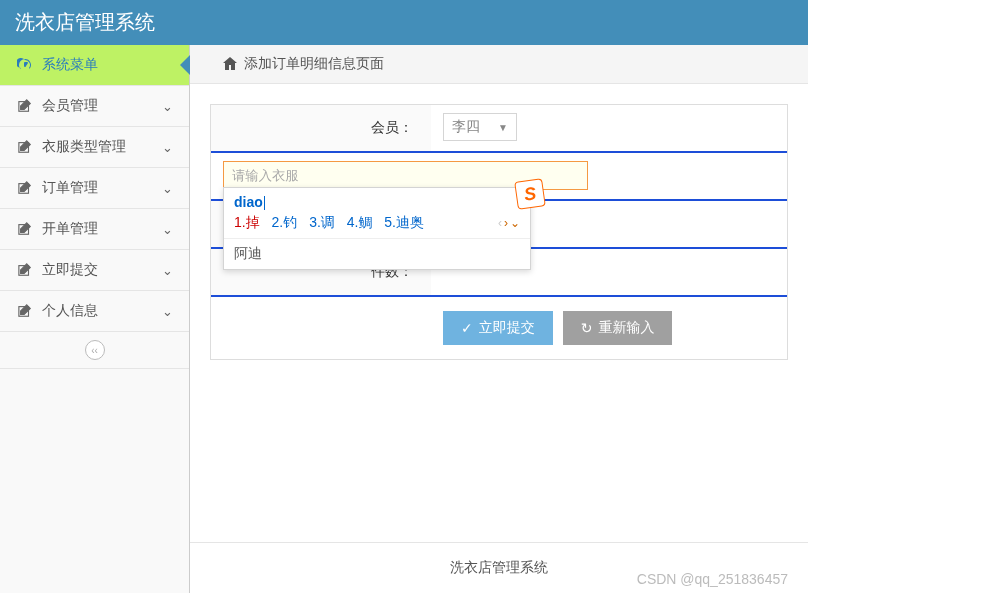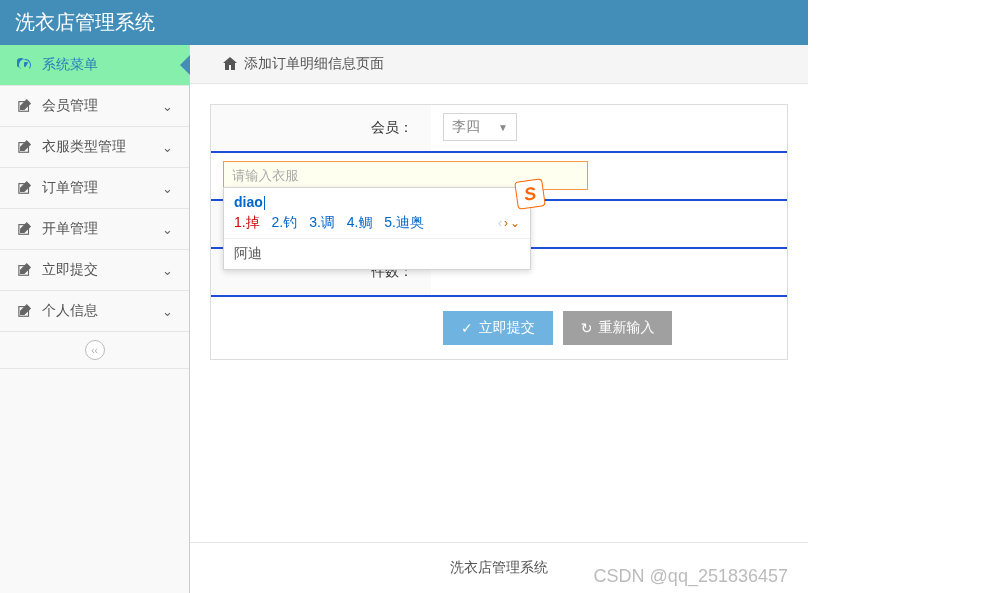--- a/index.html
+++ b/index.html
@@ -5,21 +5,21 @@
     * { margin: 0; padding: 0; box-sizing: border-box; }
     body { font-family: "Microsoft YaHei", Arial, sans-serif; font-size: 14px; color: #333; background: #fff; }
     
     .header { background: #438eb9; color: #fff; height: 45px; display: flex; align-items: center; padding-left: 15px; }
     .header-title { font-size: 20px; font-weight: normal; }
     
     .container { display: flex; height: calc(593px - 45px); }
     
     .sidebar { width: 190px; background: #f9f9f9; border-right: 1px solid #ccc; position: relative; }
     .sidebar-item { display: flex; align-items: center; padding: 11px 16px; border-bottom: 1px solid #e5e5e5; cursor: pointer; position: relative; color: #555; }
-    .sidebar-item.active { background: #86efac; color: #2b7dbc; }
+    .sidebar-item.active { background: #bef264; color: #2b7dbc; }
     .sidebar-item-icon { width: 18px; margin-right: 8px; display: inline-flex; align-items: center; justify-content: center; }
     .sidebar-item-label { flex: 1; }
     .sidebar-chevron { color: #666; font-size: 13px; }
     .sidebar-active-arrow { position: absolute; right: -1px; top: 50%; transform: translateY(-50%); width: 0; height: 0; border-top: 10px solid transparent; border-bottom: 10px solid transparent; border-right: 10px solid #438eb9; }
     .sidebar-collapse { display: flex; justify-content: center; padding: 8px 0; border-bottom: 1px solid #e5e5e5; }
     .sidebar-collapse-btn { width: 20px; height: 20px; border: 1px solid #bbb; border-radius: 50%; display: flex; align-items: center; justify-content: center; color: #aaa; font-size: 10px; cursor: pointer; background: #fff; }
     
     .main { flex: 1; background: #fff; display: flex; flex-direction: column; }
     .breadcrumb { background: #f5f5f5; border-bottom: 1px solid #e5e5e5; padding: 10px 32px; display: flex; align-items: center; color: #555; }
     .breadcrumb-icon { margin-right: 6px; display: inline-flex; }
@@ -45,21 +45,21 @@
     .ime-cand-row { padding: 2px 10px 6px; display: flex; align-items: center; gap: 4px; font-family: Liberation Sans, sans-serif; }
     .ime-cand { color: #0066cc; }
     .ime-cand.first { color: #cc0000; }
     .ime-nav { margin-left: auto; display: flex; gap: 2px; align-items: center; }
     .ime-nav-arrow { color: #cc6600; font-size: 12px; cursor: pointer; }
     .ime-nav-arrow.disabled { color: #ccc; }
     .ime-logo { position: absolute; right: -14px; top: -8px; width: 28px; height: 28px; background: #fff; border: 1px solid #ff6600; border-radius: 4px; display: flex; align-items: center; justify-content: center; color: #ff6600; font-weight: bold; font-style: italic; font-size: 18px; transform: rotate(-8deg); }
     .ime-suggestion { padding: 6px 10px; color: #555; border-top: 1px solid #eee; }
     
     .footer { border-top: 1px solid #e5e5e5; padding: 16px 0; text-align: center; color: #555; }
-    .watermark { position: absolute; right: 20px; bottom: 6px; color: rgba(120,120,120,0.5); font-size: 18px; }
+    .watermark { position: absolute; right: 20px; bottom: 6px; color: rgba(120,120,120,0.5); font-size: 14px; }
     .page-wrap { width: 808px; height: 593px; position: relative; overflow: hidden; }
   </style>
 </head>
 <body>
 <div class="page-wrap">
 
 <div class="header">
   <span class="header-title">洗衣店管理系统</span>
 </div>
 

